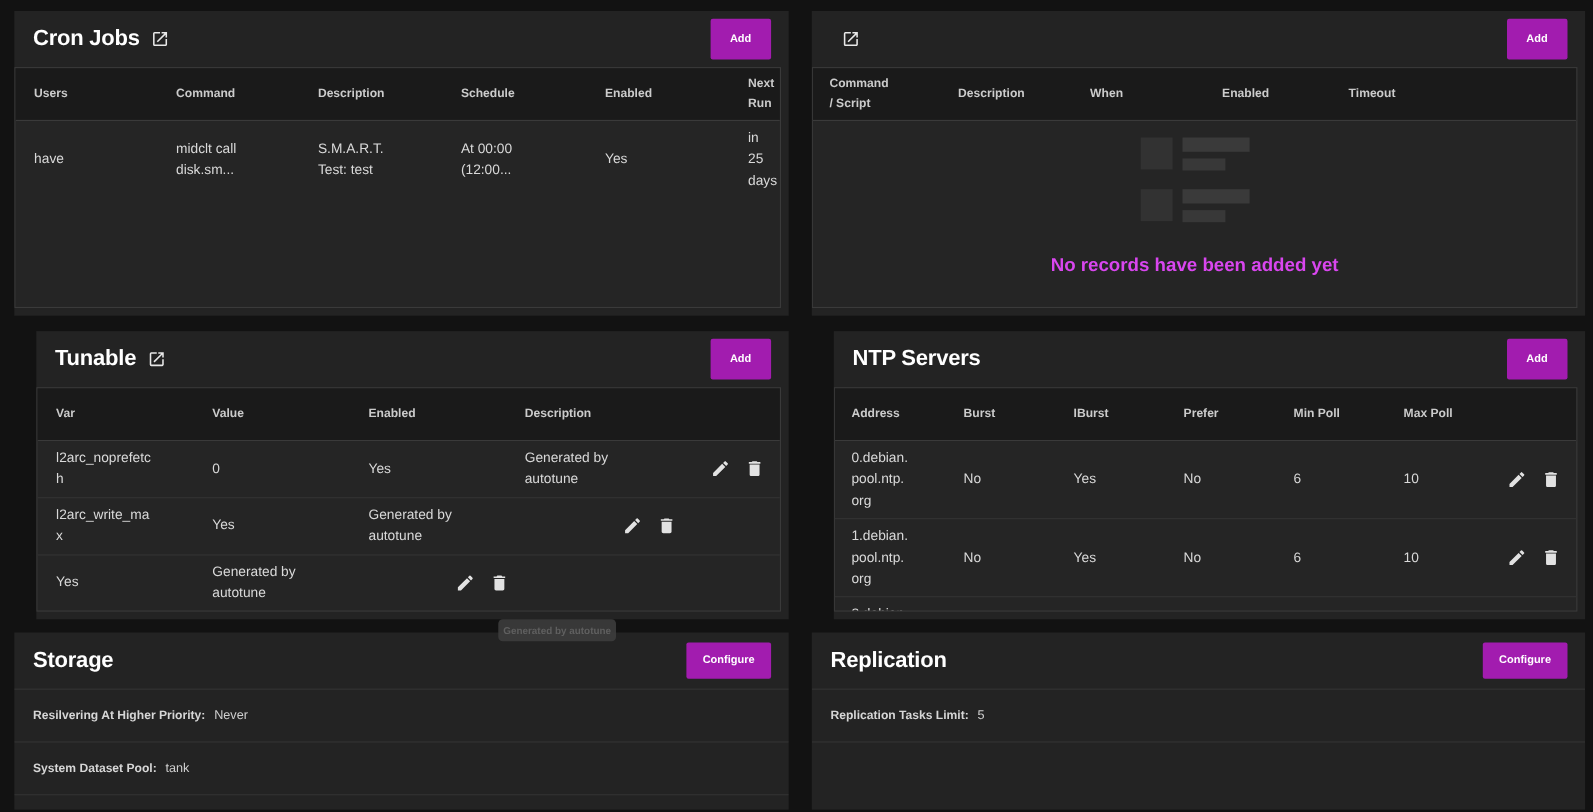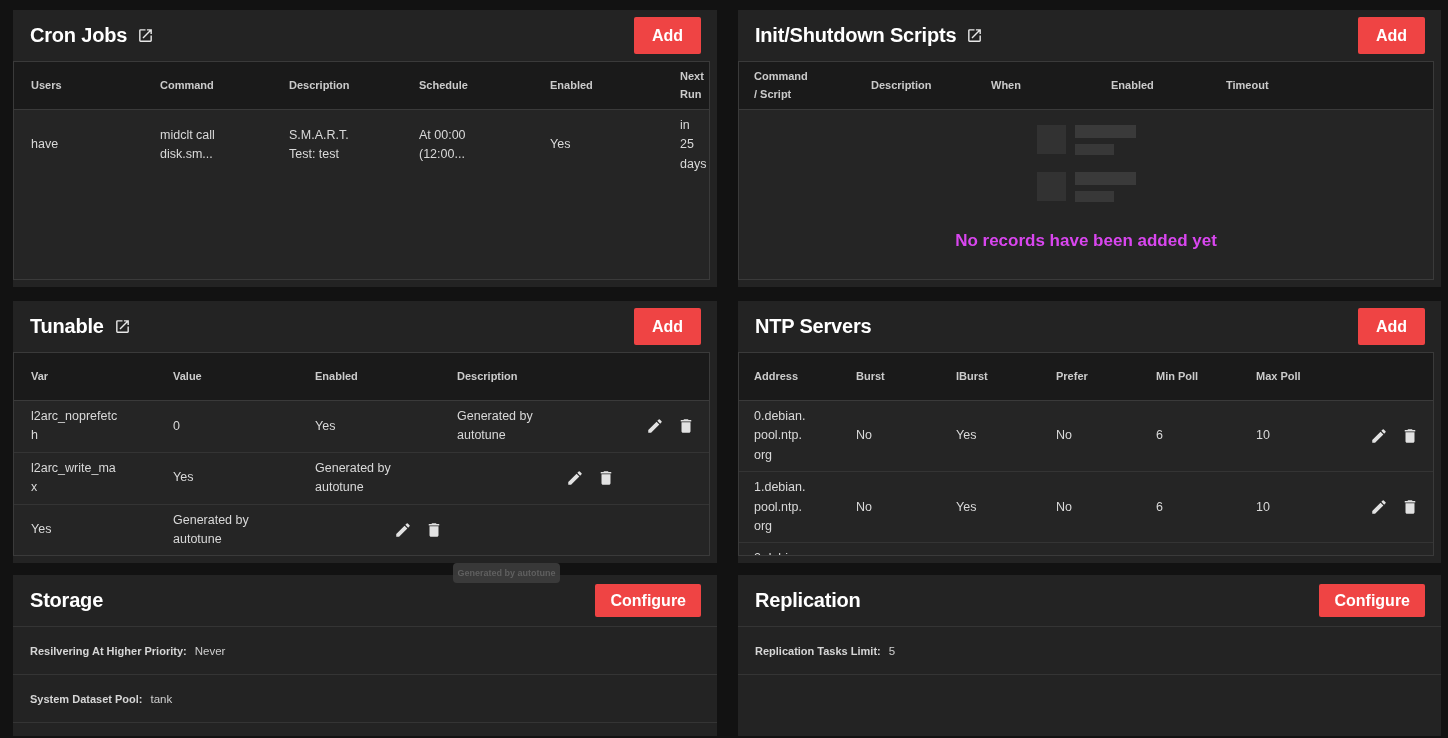--- a/index.html
+++ b/index.html
@@ -1,31 +1,31 @@
 <!DOCTYPE html>
 <html><head>
 <meta charset="utf-8">
 <style>
   * { margin:0; padding:0; box-sizing:border-box; }
   html,body { width:1448px; height:738px; overflow:hidden; background:#121212;
     font-family:"Liberation Sans", sans-serif; }
   .page { position:relative; width:1252px; height:738px; padding:10px 7px 0 13px;
     display:grid; grid-template-columns:704px 703px; grid-template-rows:277px 256px 153px;
     column-gap:21px; row-gap:20px; }
-  .page > .row2 { margin-top:-6px; }
+  .page > .row2 { margin-top:-6px;margin-left:20px; }
   .page > .row3 { margin-top:-8px; }
 
   .panel { background:#232323; display:flex; flex-direction:column; overflow:hidden; }
 
   .titlebar { height:51px; flex:none; display:flex; align-items:center; padding:0 16px 0 17px; }
   .title { font-size:20px; font-weight:bold; color:#ffffff; letter-spacing:-0.2px; white-space:nowrap; }
   .ext-icon { width:17px; height:17px; margin-left:10px; color:#e8e8e8; flex:none; }
   .ext-icon svg { width:100%; height:100%; fill:currentColor; display:block; }
-  .btn { margin-left:auto; background:#ef4444; color:#ffffff; border:none; border-radius:2px;
-    font-family:inherit; font-size:16px; font-weight:bold; height:37px; padding:0 18px; cursor:pointer; }
+  .btn { margin-left:auto; background:#a21caf; color:#ffffff; border:none; border-radius:2px;
+    font-family:inherit; font-size:10px; font-weight:bold; height:37px; padding:0 18px; cursor:pointer; }
   .btn.cfg { height:33px; padding:0 15px; }
 
   .table { flex:1; margin:0 7px 7px 0; border:1px solid #3a3a3a; background:#252525;
     display:flex; flex-direction:column; overflow:hidden; }
   .thead { background:#1a1a1a; display:grid; align-items:center; min-height:48px;
     border-bottom:1px solid #3a3a3a; flex:none; }
   .th { font-size:11px; font-weight:bold; color:#cbcbcb; line-height:1.6; padding-right:10px; }
   .tr { display:grid; align-items:center; min-height:49px; border-bottom:1px solid #343434; flex:none; }
   .tr:last-child { border-bottom:none; }
   .td { font-size:12.5px; color:#d9d9d9; line-height:1.55; padding:6px 10px 6px 0; }
@@ -101,21 +101,20 @@
             <i></i>
             <i></i>
             <i></i>
           </div>
       </div>
     </div>
   </section>
 
   <section class="panel">
     <div class="titlebar">
-      <span class="title">Init/Shutdown Scripts</span>
       <span class="ext-icon">
         <svg viewBox="0 0 24 24">
             <path d="M19 19H5V5h7V3H5a2 2 0 0 0-2 2v14a2 2 0 0 0 2 2h14c1.1 0 2-.9 2-2v-7h-2v7zM14 3v2h3.59l-9.83 9.83 1.41 1.41L19 6.41V10h2V3h-7z"></path>
           </svg>
       </span>
       <button class="btn">Add</button>
     </div>
     <div class="table">
       <div class="thead grid-init">
         <div class="th w64">Command / Script</div>

